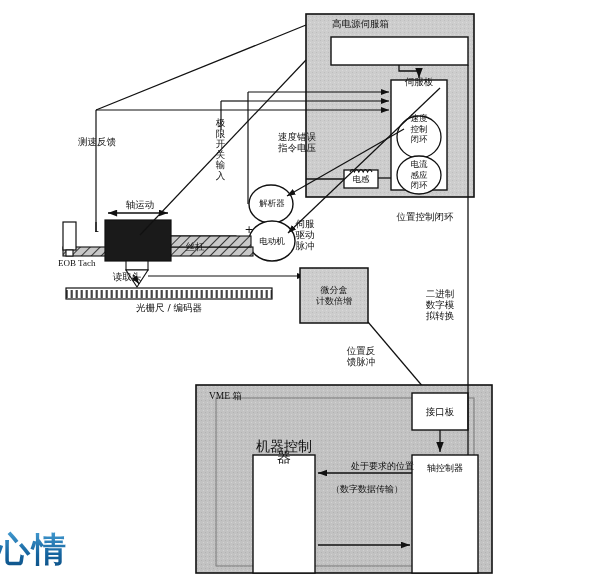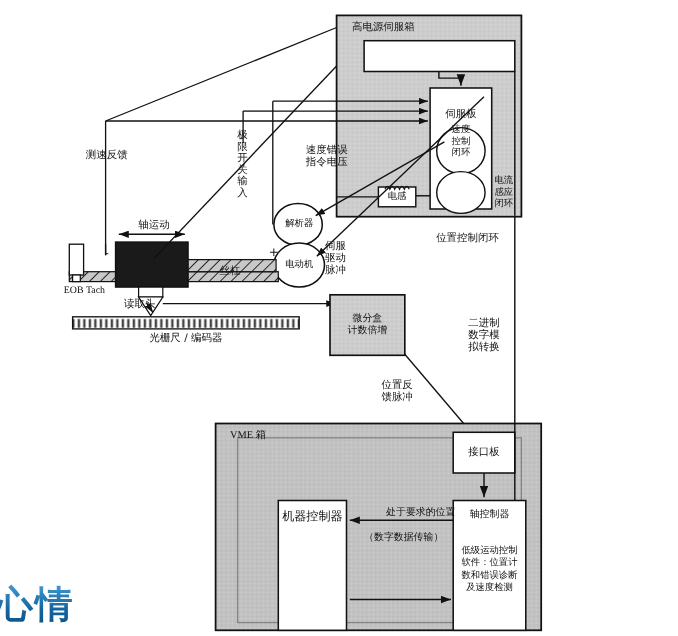--- a/index.html
+++ b/index.html
@@ -148,26 +148,26 @@
       <path d="M440,430 L440,452" fill="none" stroke="#111" stroke-width="1.3" marker-end="url(#arr)"></path>
 
       <path d="M412,473 L318,473" fill="none" stroke="#111" stroke-width="1.3" marker-end="url(#arrs)"></path>
 
       <path d="M318,545 L410,545" fill="none" stroke="#111" stroke-width="1.3" marker-end="url(#arrs)"></path>
 
       <path d="M468,196 L468,455" fill="none" stroke="#111" stroke-width="1.3"></path>
     </g>
   </svg>
 
-  <div class="lbl left" style="left:320px;top:19px;width:110px;font-family:Liberation Mono, monospace;">高电源伺服箱</div>
-  <div class="boxtext" style="left:391px;top:92px;width:56px;height:24px;">伺服板</div>
+  <div class="lbl left" style="left:332px;top:19px;width:110px;font-family:Liberation Mono, monospace;">高电源伺服箱</div>
+  <div class="boxtext" style="left:391px;top:70px;width:56px;height:24px;">伺服板</div>
   <div class="boxtext" style="left:399px;top:118px;width:40px;height:22px;font-size:8.5px;line-height:10.5px;">速度
 控制
 闭环</div>
-  <div class="boxtext" style="left:399px;top:157px;width:40px;height:36px;font-size:8.5px;line-height:10.5px;padding-left:39px;">电流
+  <div class="boxtext" style="left:399px;top:157px;width:40px;height:36px;font-size:8.5px;line-height:10.5px;">电流
 感应
 闭环</div>
   <div class="boxtext" style="left:344px;top:172px;width:34px;height:15px;font-size:8.5px;">电感</div>
 
   <div class="lbl" style="left:62px;top:136px;width:70px;">测速反馈</div>
   <div class="vert" style="left:215px;top:118px;">极
 限
 开
 关
 输
@@ -183,36 +183,32 @@
 拟转换</div>
   <div class="lbl" style="left:337px;top:345px;width:48px;">位置反
 馈脉冲</div>
 
   <div class="boxtext" style="left:249px;top:193px;width:46px;height:22px;font-size:8.5px;">解析器</div>
   <div class="boxtext" style="left:249px;top:231px;width:46px;height:22px;font-size:8.5px;">电动机</div>
   <div class="boxtext" style="left:300px;top:282px;width:68px;height:28px;font-size:9px;line-height:11px;">微分盒
 计数倍增</div>
 
   <div class="lbl" style="left:110px;top:199px;width:60px;">轴运动</div>
-  <div class="lbl" style="left:178px;top:241px;width:34px;margin-left:14px;">丝杠</div>
+  <div class="lbl" style="left:178px;top:241px;width:34px;">丝杠</div>
   <div class="enlbl" style="left:58px;top:258px;text-align:center;">EOB Tach</div>
   <div class="lbl" style="left:104px;top:271px;width:46px;">读取头</div>
   <div class="lbl" style="left:113px;top:302px;width:112px;">光栅尺 / 编码器</div>
 
   <div class="lbl" style="left:92px;top:225px;width:10px;font-size:11px;">-</div>
   <div class="lbl" style="left:244px;top:224px;width:10px;font-size:11px;">+</div>
 
   <div class="lbl left" style="left:209px;top:391px;width:80px;font-family:'Liberation Serif',serif;">VME 箱</div>
   <div class="boxtext" style="left:412px;top:404px;width:56px;height:16px;">接口板</div>
 
-  <div class="boxtext" style="left:253px;top:462px;width:62px;height:16px;font-size:11px;">机器控制器</div>
+  <div class="boxtext" style="left:253px;top:444px;width:62px;height:16px;font-size:14px;">机器控制器</div>
 
   <div class="boxtext" style="left:412px;top:461px;width:66px;height:16px;font-size:9px;">轴控制器</div>
-  <div class="boxtext" style="left:410px;top:492px;width:70px;height:52px;font-size:8.5px;line-height:11px;">低级运动控制
-软件：位置计
-数和错误诊断
-及速度检测</div>
 
   <div class="lbl" style="left:320px;top:461px;width:94px;font-size:9px;text-align:right;">处于要求的位置</div>
   <div class="lbl" style="left:320px;top:484px;width:94px;font-size:9px;">（数字数据传输）</div>
 
   <div class="watermark">心情</div>
 </div>
 
 </body></html>

